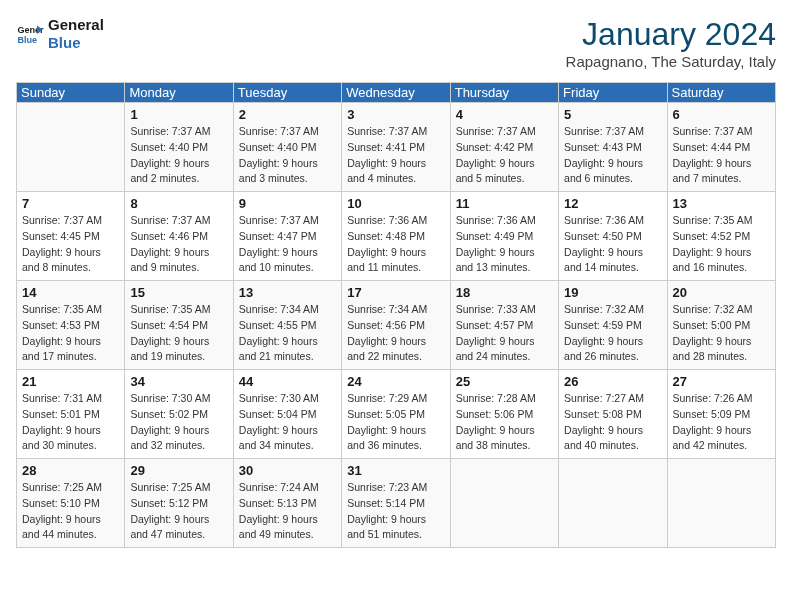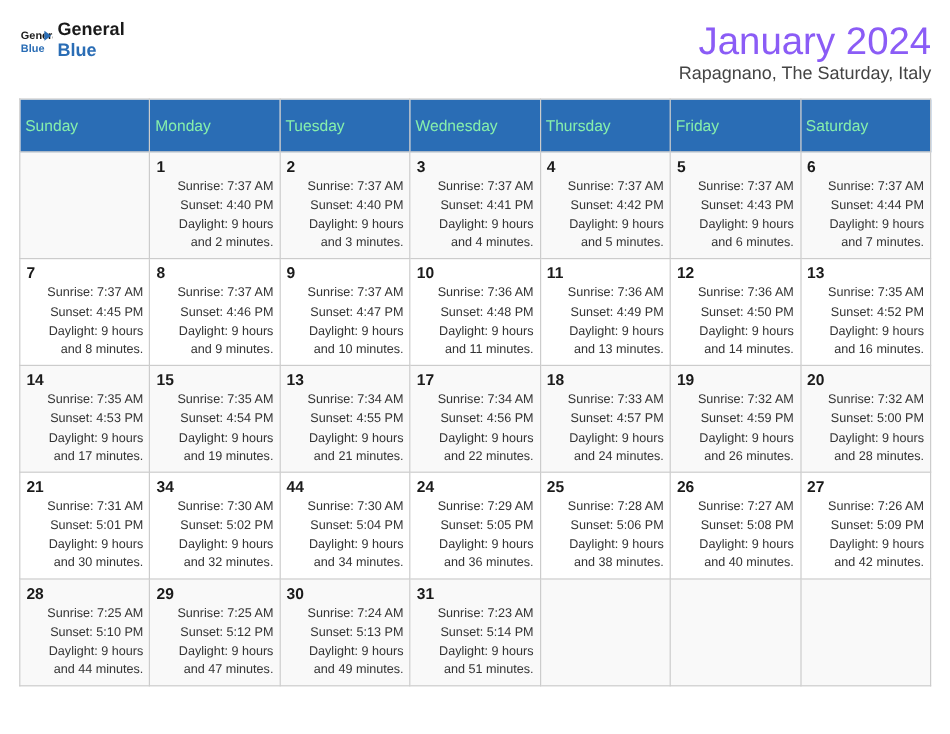--- a/index.html
+++ b/index.html
@@ -24,35 +24,35 @@
     .logo-icon {
       width: 28px;
       height: 28px;
     }
     .title-block {
       text-align: right;
     }
     .calendar-title {
       font-size: 32px;
       font-weight: normal;
-      color: #8b5cf6;
+      color: #0c4a6e;
     }
     .calendar-subtitle {
       font-size: 15px;
       color: #444;
     }
     table {
       width: 100%;
       border-collapse: collapse;
       font-size: 11px;
     }
     thead tr th {
       background-color: #2a6db5;
-      color: #86efac;
-      padding: 14px 4px;
+      color: #ffffff;
+      padding: 2px 4px;
       text-align: left;
       font-size: 13px;
       font-weight: normal;
       border: 1px solid #ccc;
     }
     tbody tr td {
       border: 1px solid #ccc;
       vertical-align: top;
       padding: 4px 5px;
       width: 108px;
@@ -66,21 +66,20 @@
       font-size: 13px;
       font-weight: bold;
       color: #1a1a1a;
       display: block;
       margin-bottom: 2px;
     }
     .day-detail {
       color: #333;
       font-size: 10.5px;
       line-height: 1.5;
-      text-align: right;
     }
     td.empty {
       background: #f0f0f0;
     }
   </style>
 </head>
 <body>
 
 <div class="header">
   <div class="logo">

